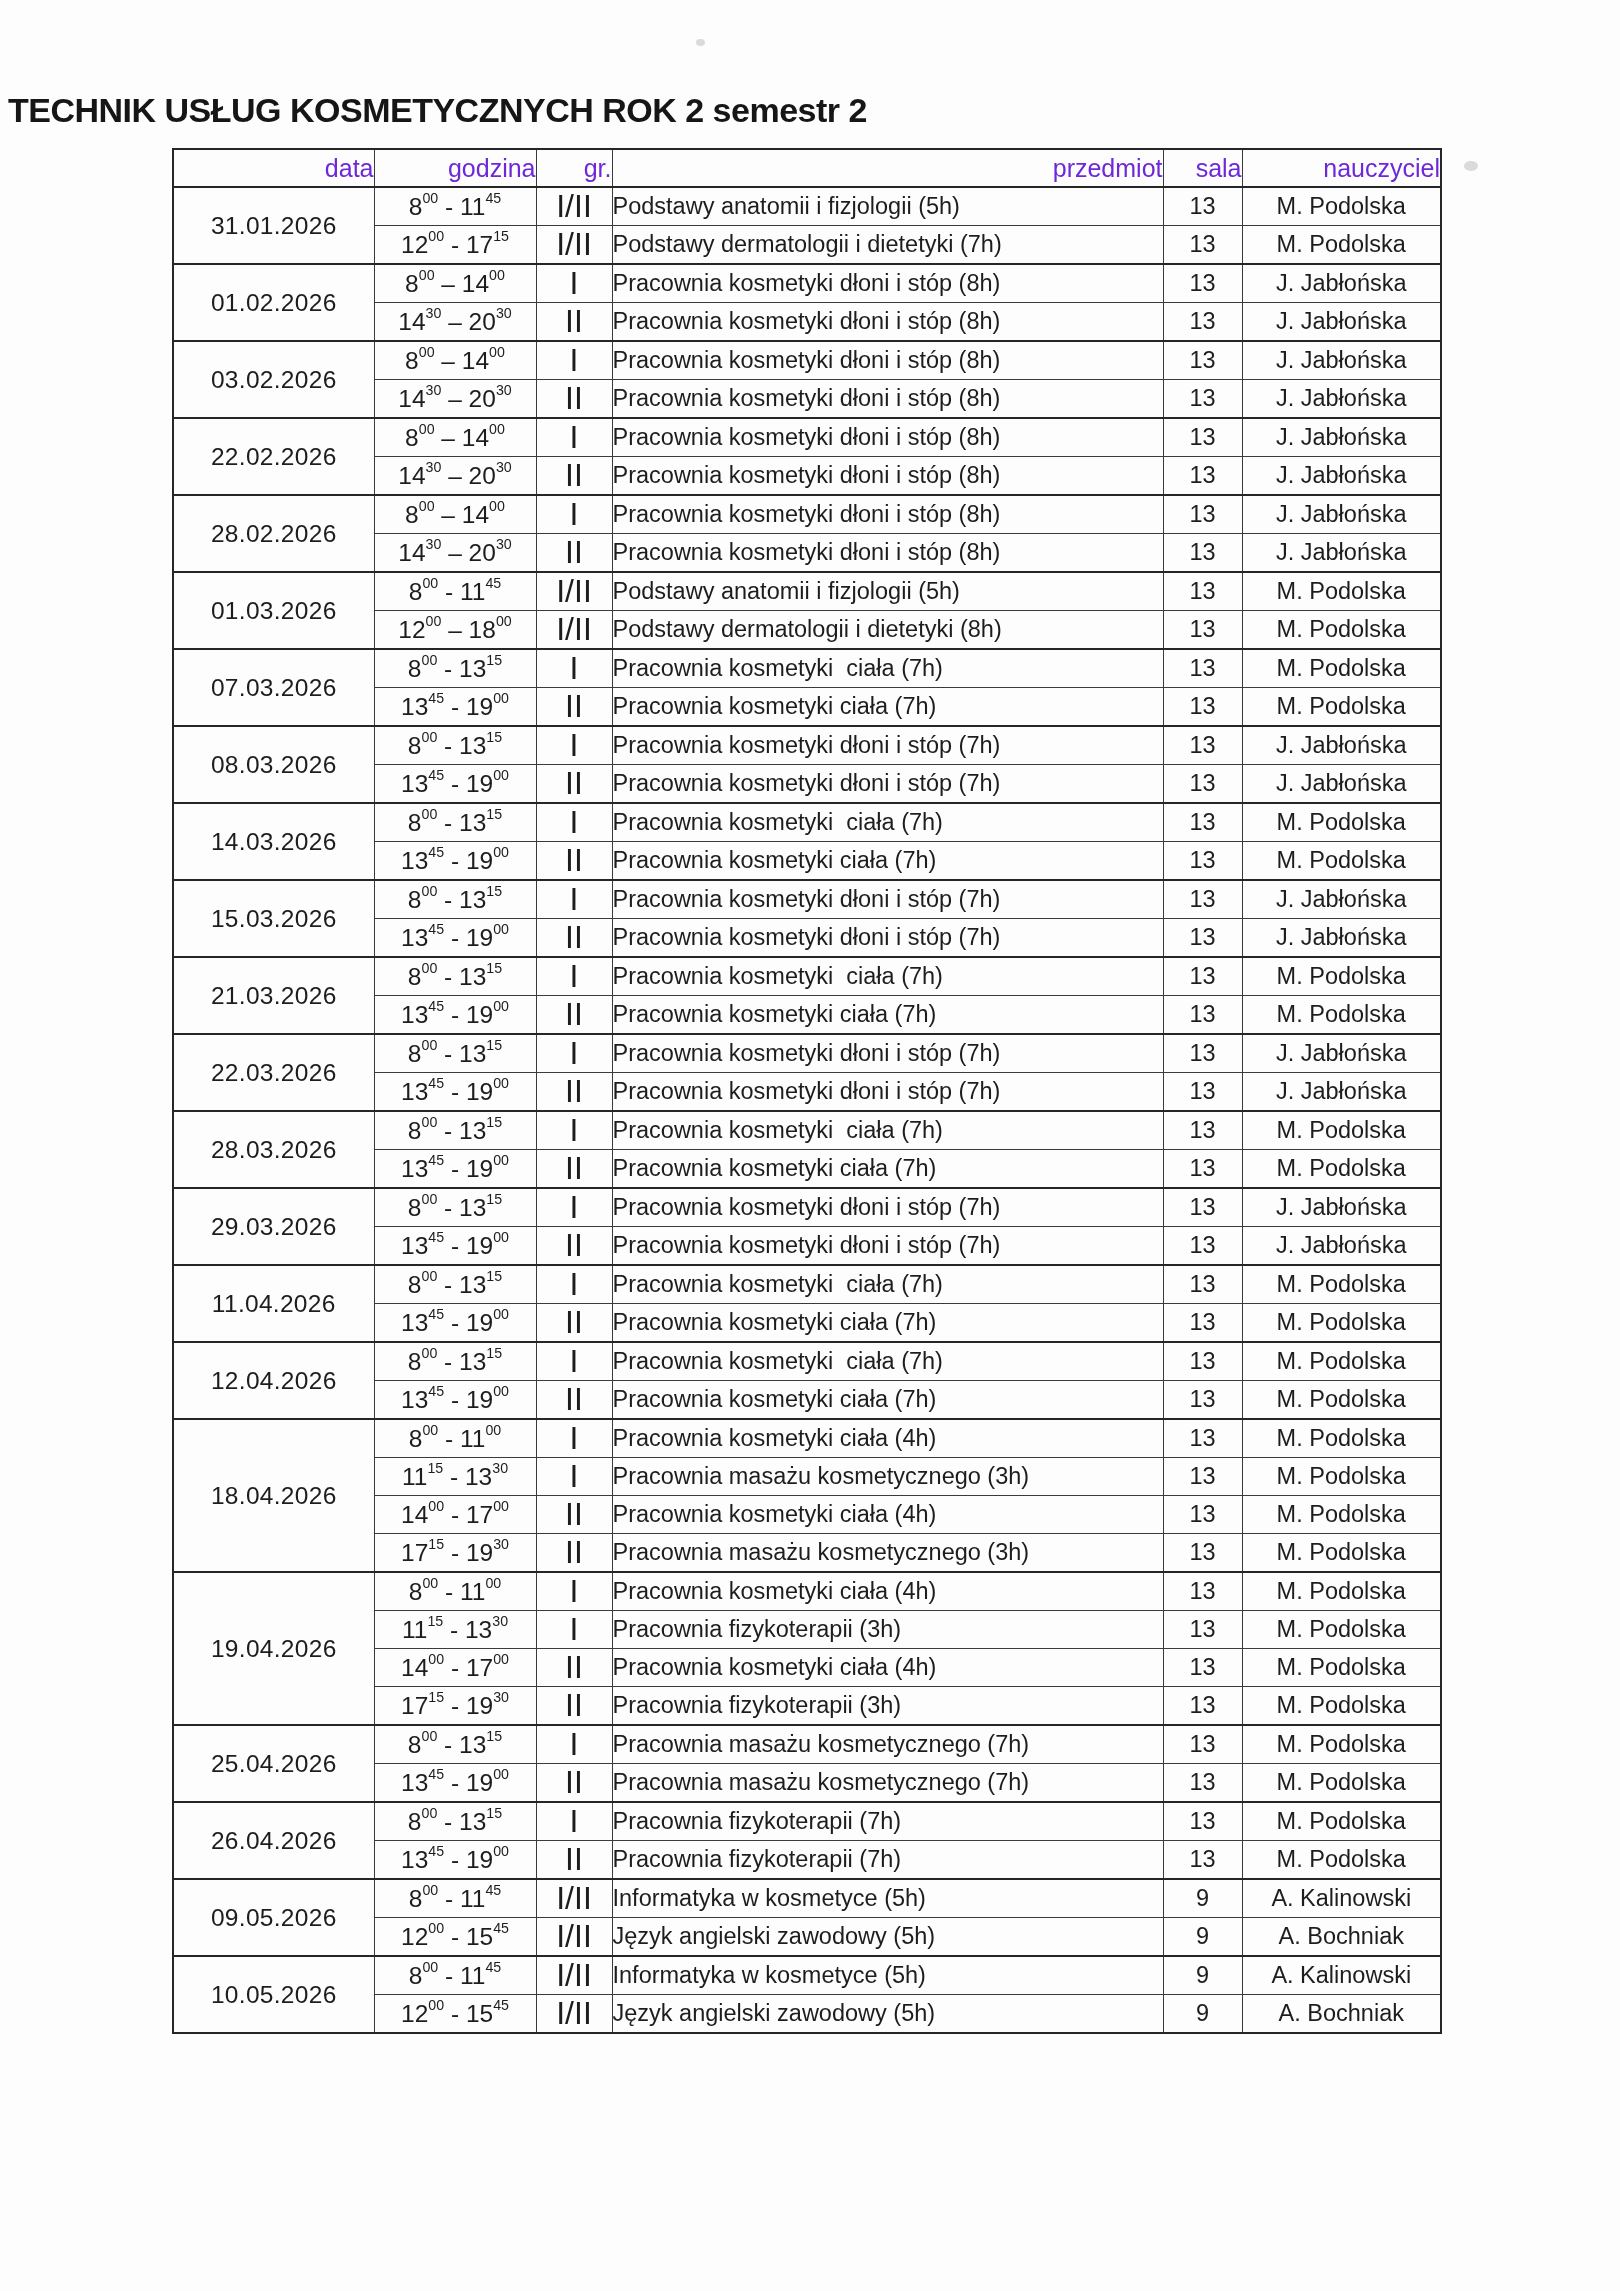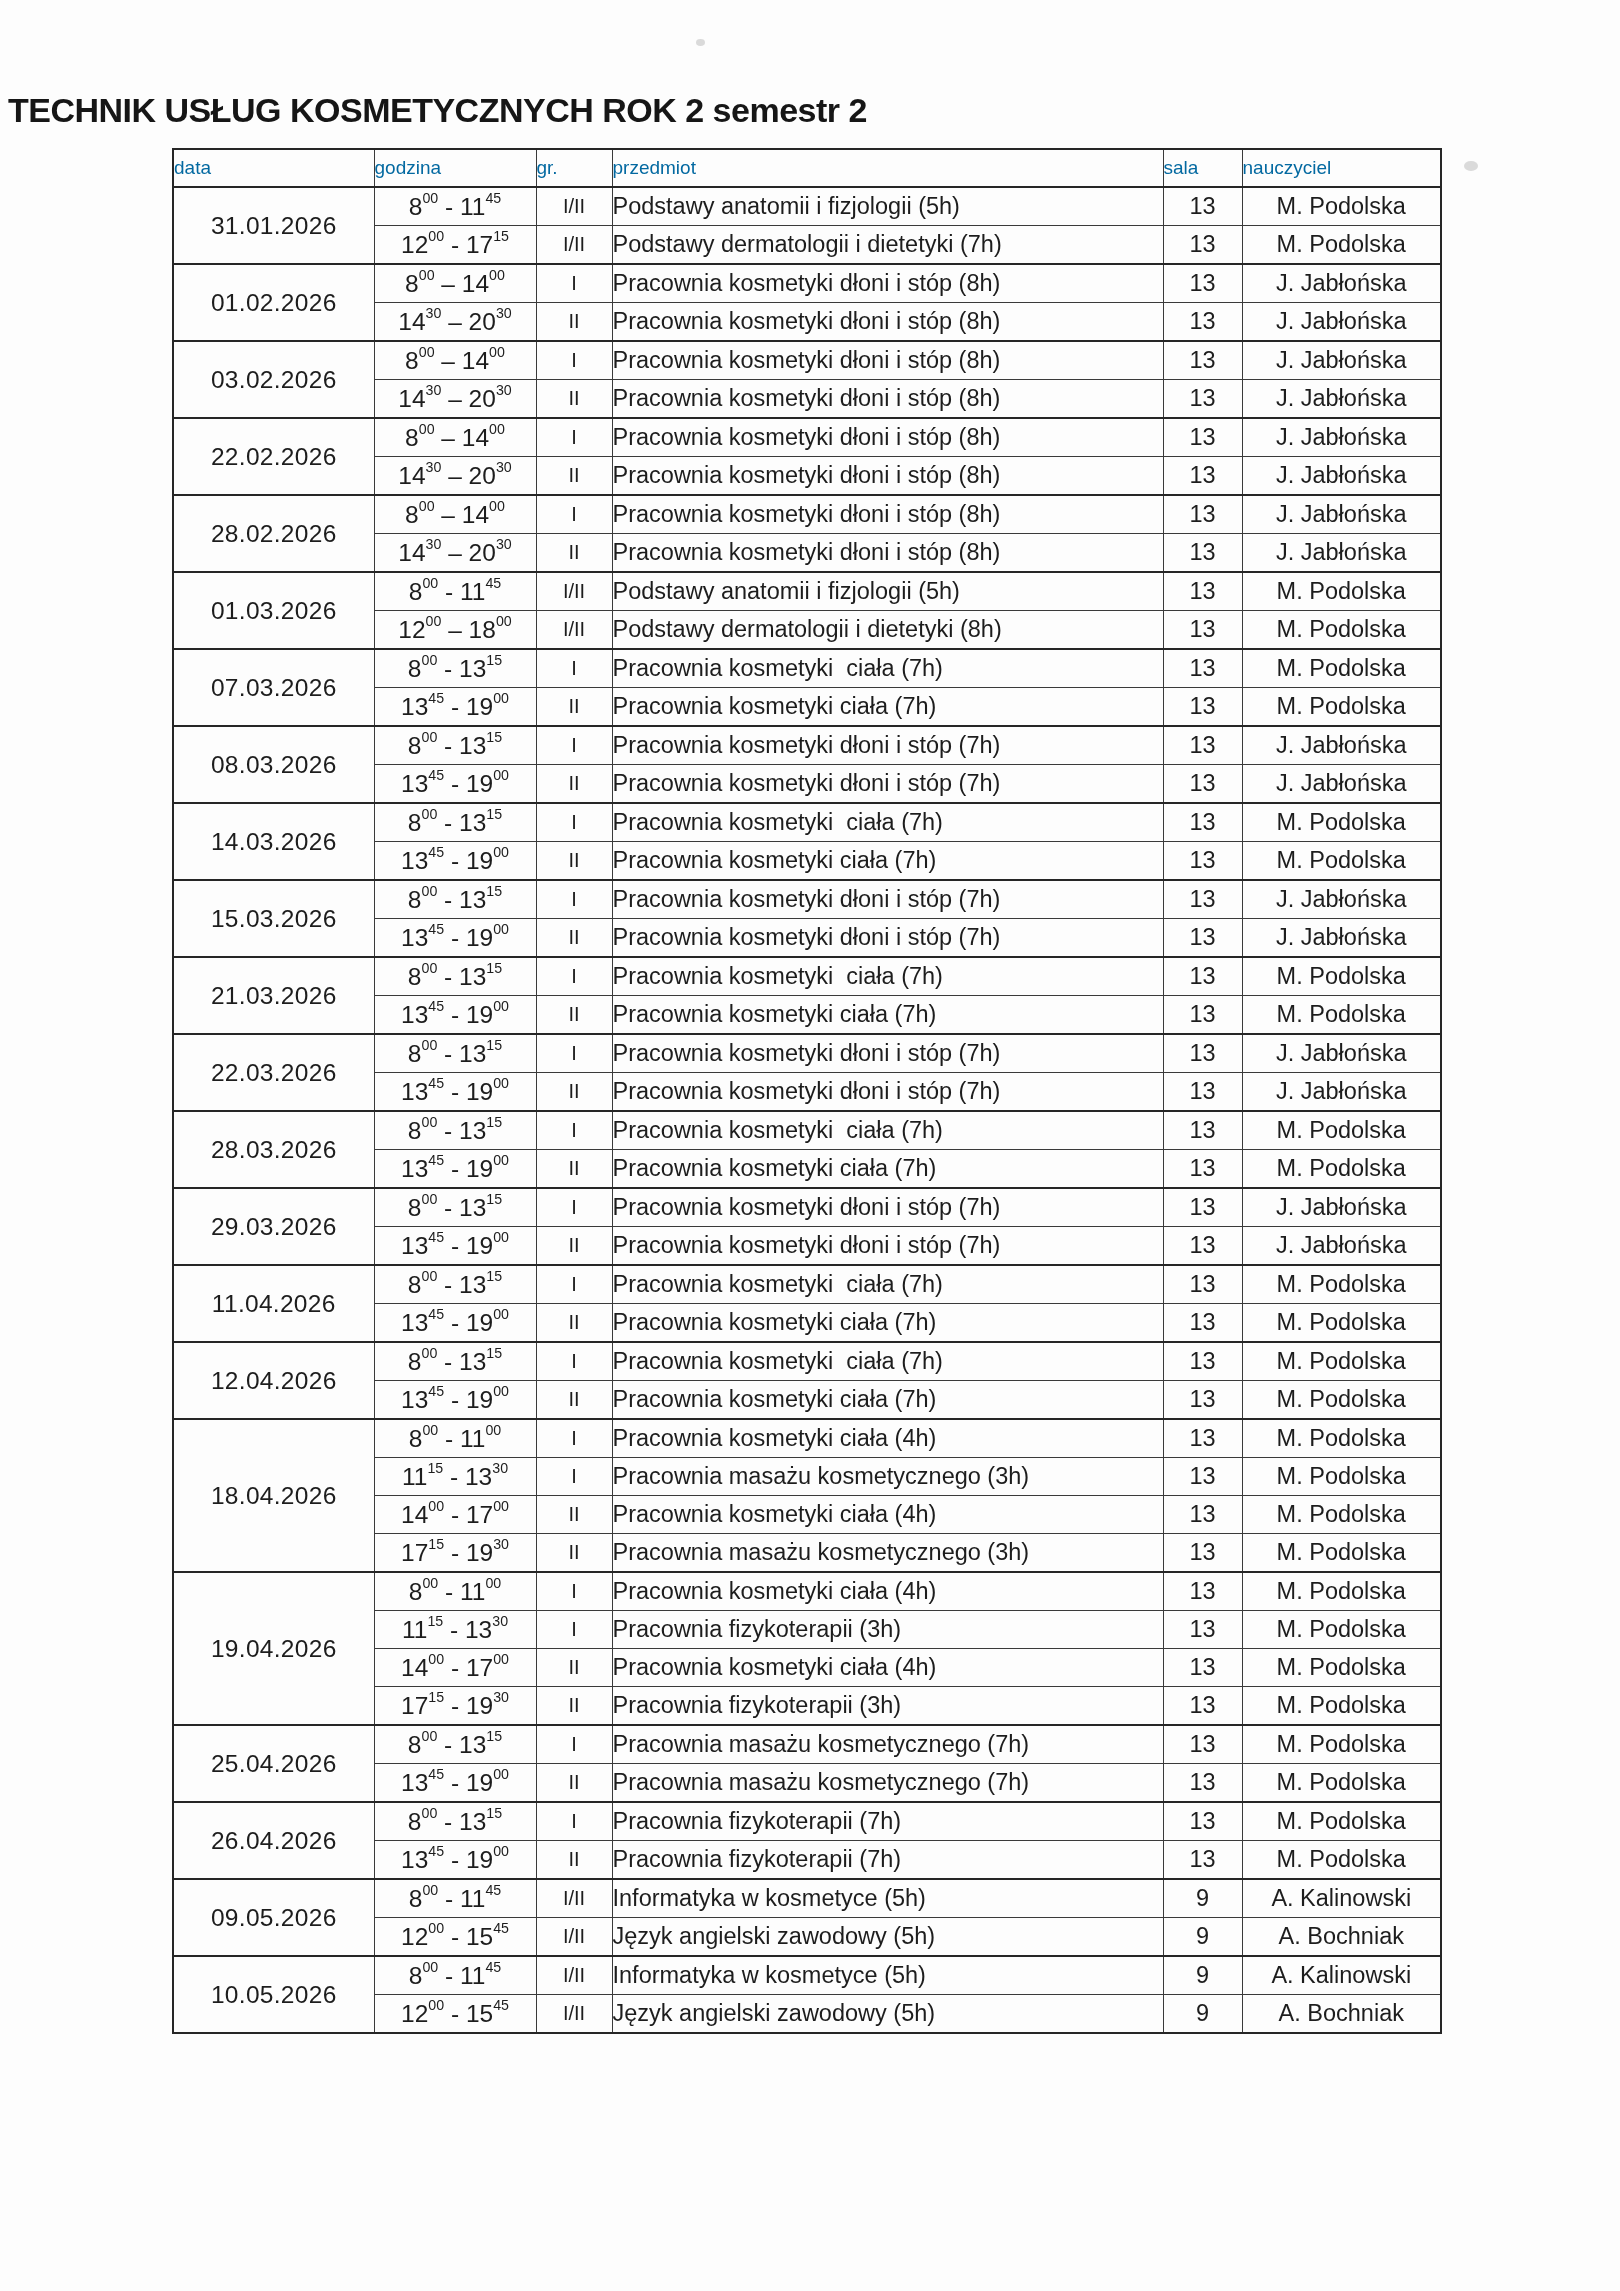--- a/index.html
+++ b/index.html
@@ -43,25 +43,25 @@
   table.schedule td {
     border: 1.8px solid #3a3a3a;
     padding: 0;
     overflow: hidden;
   }
   table.schedule {
     border: 2.5px solid #262626;
   }
   thead th {
     height: 36px;
-    font-size: 19px;
+    font-size: 25px;
     font-weight: 400;
-    text-align: left;
+    text-align: right;
     border-bottom: 2.4px solid #262626;
-    color: #0369a1;
+    color: #6d28d9;
   }
   tbody td {
     height: 37px;
     font-size: 23.5px;
     text-align: center;
     vertical-align: middle;
     color: #1d1d1d;
     border-top: 1.5px solid #4d4d4d;
     border-bottom: 1.5px solid #4d4d4d;
   }
@@ -83,21 +83,21 @@
     margin-left: 19px;
   }
   td.c-godz sup {
     font-size: 0.58em;
     line-height: 0;
     position: relative;
     top: -0.18em;
     vertical-align: super;
     letter-spacing: 0;
   }
-  td.c-gr { font-size: 20px; }
+  td.c-gr { font-size: 32px; }
   td.c-prz {
     text-align: left;
     padding-left: 13.7px;
     white-space: pre;
   }
   td.c-sala { font-size: 23.5px; }
   td.c-naucz { font-size: 23.5px; border-radius: 18px; }
   .speck {
     position: absolute;
     background: #bdbdbd;

